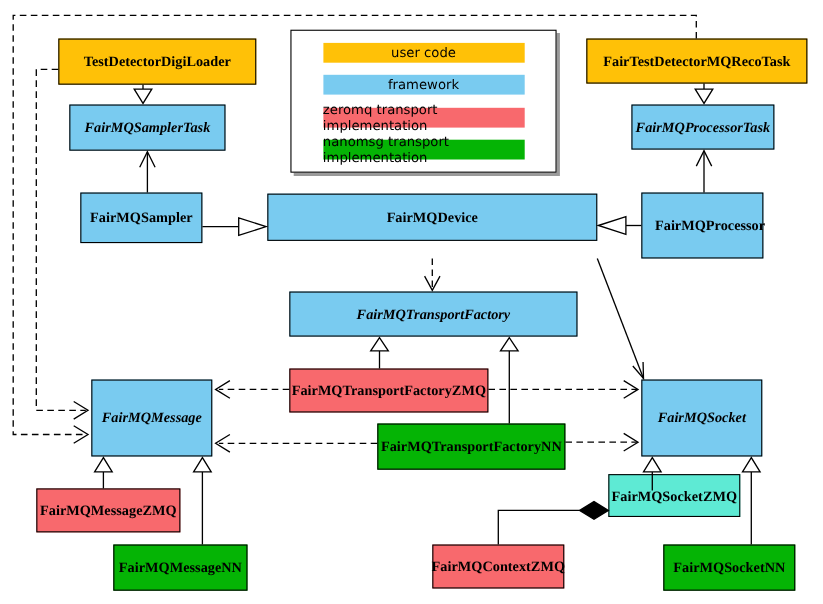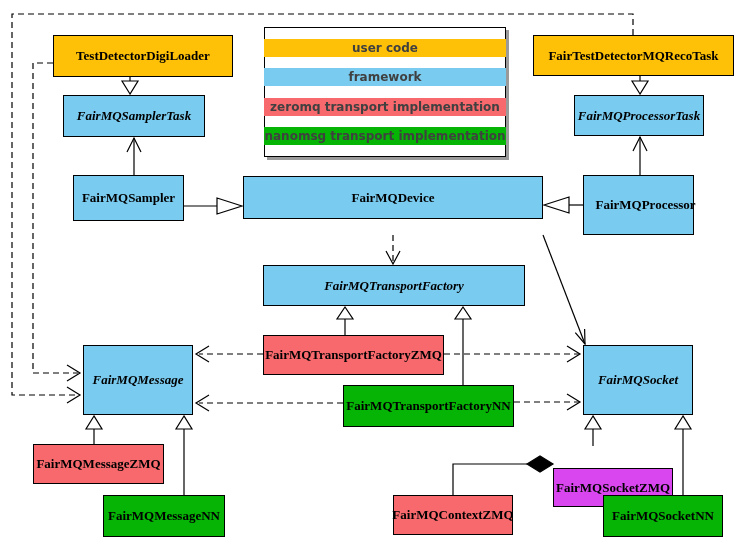--- a/index.html
+++ b/index.html
@@ -14,22 +14,22 @@
   }
   .abstract{font-style:italic;}
   #edges{position:absolute;left:0;top:0;z-index:3;pointer-events:none;}
   .legend{
     position:absolute;left:264px;top:27px;width:242px;height:130px;
     box-sizing:border-box;border:1.6px solid #000;background:#fff;
     box-shadow:3px 3px 0 #9a9a9a;z-index:2;
     display:flex;flex-direction:column;justify-content:space-evenly;align-items:center;
   }
   .legend .swatch{
-    width:242px;height:18px;display:flex;align-items:center;justify-content:center;
-    font-size:12px;font-weight:bold;color:#404040;
+    width:183px;height:18px;display:flex;align-items:center;justify-content:center;
+    font-size:12px;font-weight:normal;color:#000000;
   }
 </style>
 </head>
 <body>
 
 <div id="canvas">
 
   <svg id="edges" width="748" height="549" stroke="#000" stroke-width="1.2" fill="none">
 
     <g>
@@ -151,17 +151,17 @@
   <div class="node abstract" style="left: 583px; top: 345px; width: 110px; height: 70px; background-color: rgb(121, 203, 240);">FairMQSocket</div>
 
   <div class="node abstract" style="left: 83px; top: 345px; width: 110px; height: 70px; background-color: rgb(121, 203, 240);">FairMQMessage</div>
 
   <div class="node" style="left: 33px; top: 444px; width: 131px; height: 40px; background-color: rgb(248, 105, 109);">FairMQMessageZMQ</div>
 
   <div class="node" style="left: 103px; top: 495px; width: 122px; height: 42px; background-color: rgb(5, 180, 5);">FairMQMessageNN</div>
 
   <div class="node" style="left: 393px; top: 495px; width: 120px; height: 40px; background-color: rgb(248, 105, 109);">FairMQContextZMQ</div>
 
-  <div class="node" style="left: 553px; top: 468px; width: 120px; height: 39px; background-color: #d946ef;">FairMQSocketZMQ</div>
+  <div class="node" style="left: 553px; top: 431px; width: 120px; height: 39px; background-color: #5eead4;">FairMQSocketZMQ</div>
 
   <div class="node" style="left: 603px; top: 495px; width: 120px; height: 42px; background-color: rgb(5, 180, 5);">FairMQSocketNN</div>
 
 </div>
 
 </body></html>

